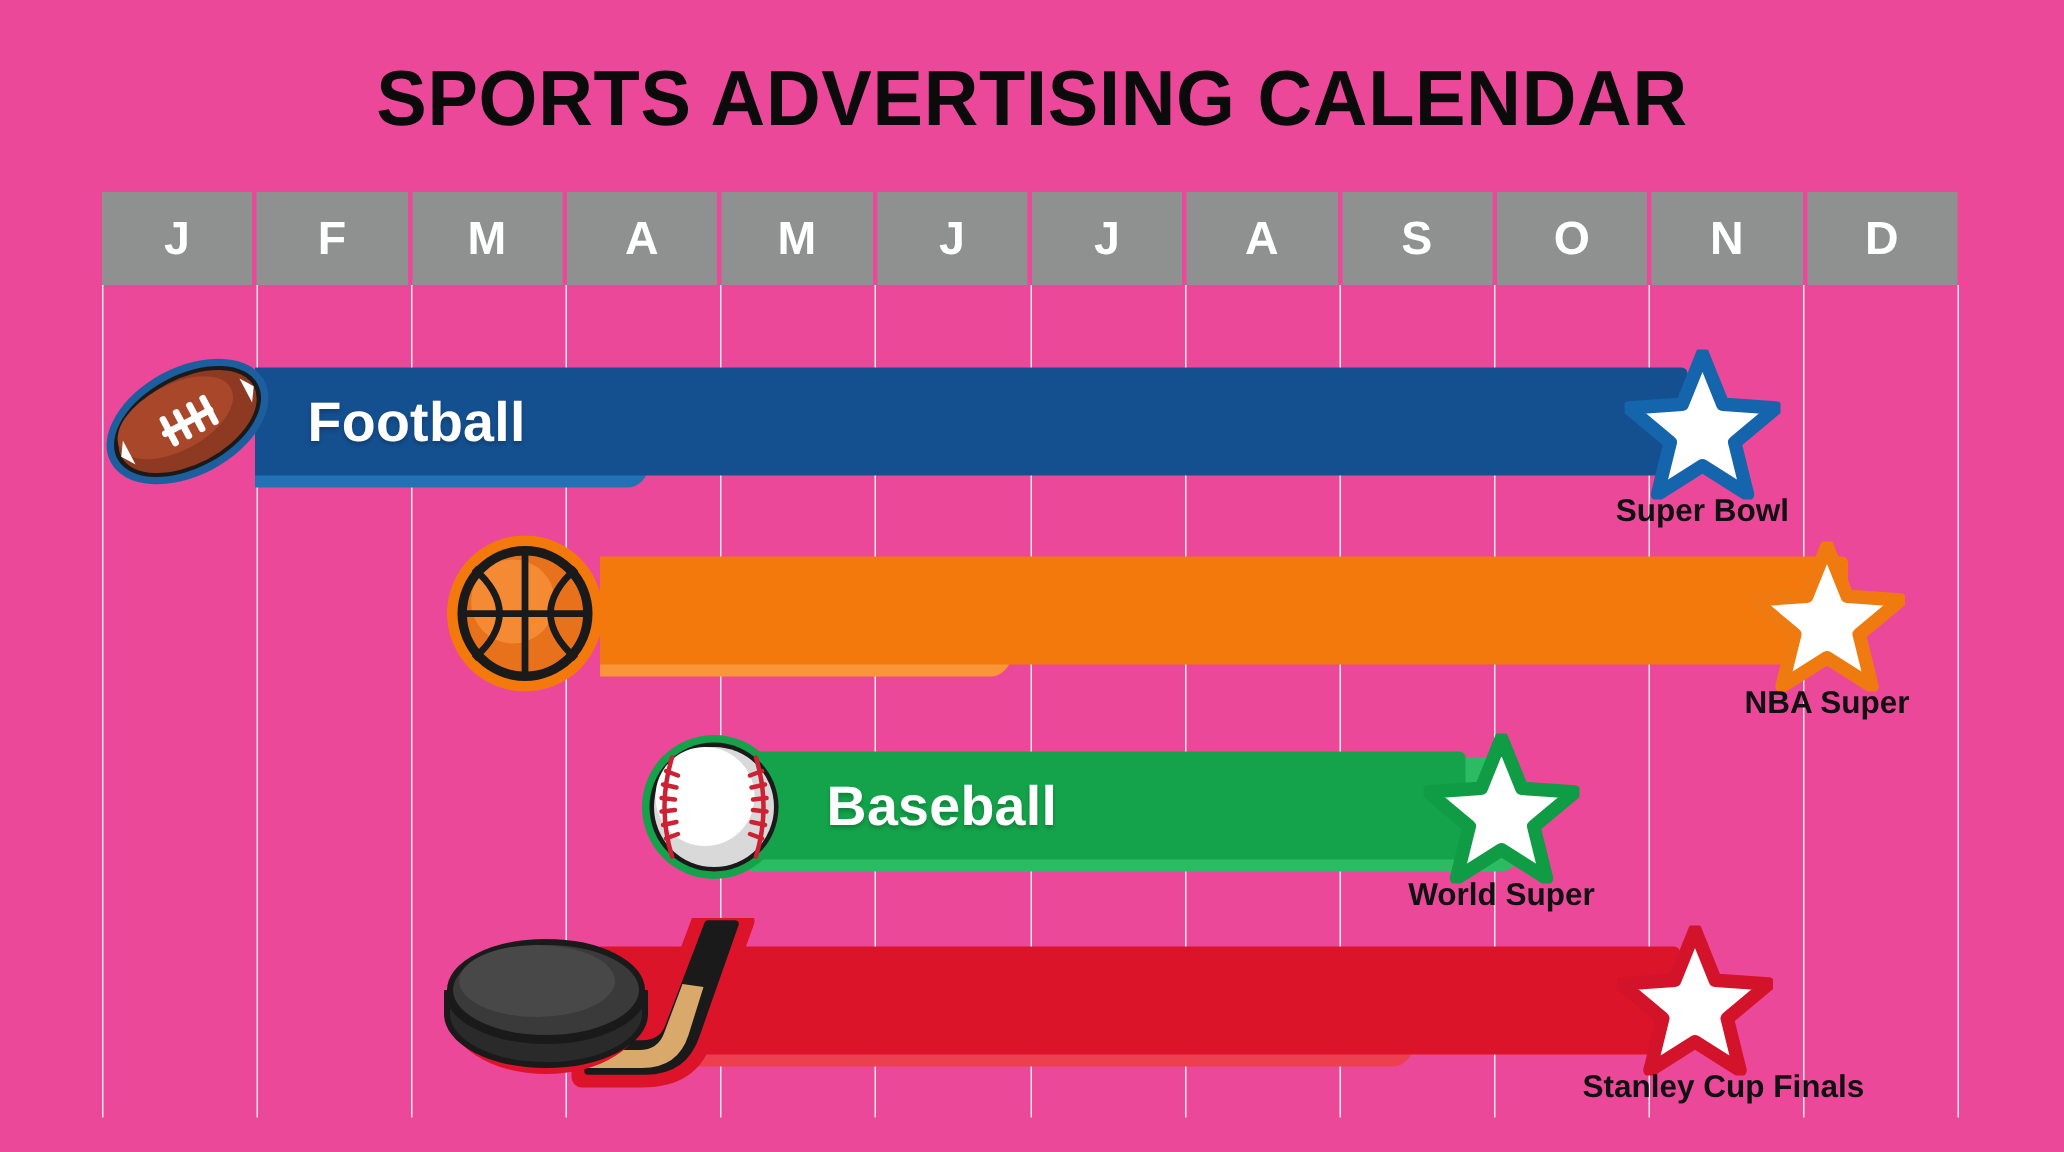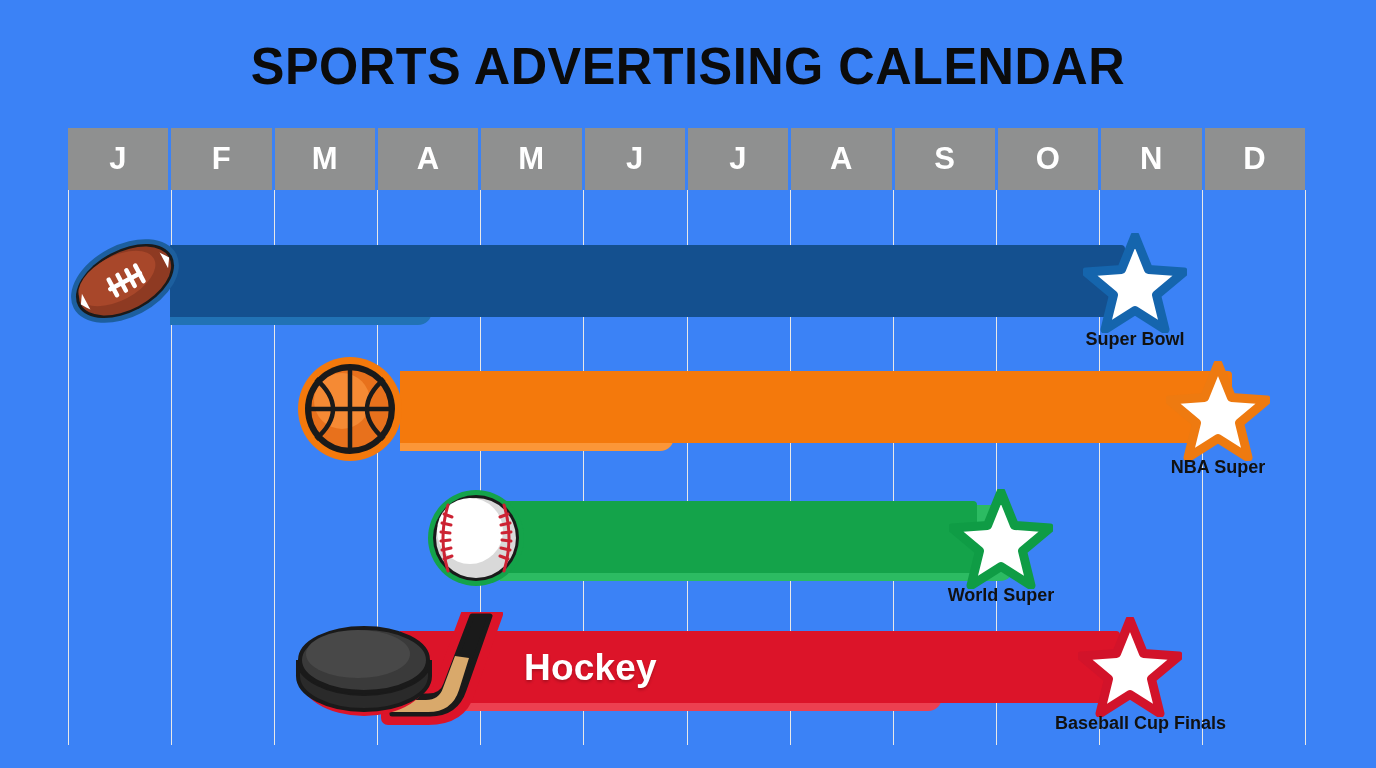--- a/index.html
+++ b/index.html
@@ -9,21 +9,21 @@
     height: 768px;
     background: #ffffff;
     font-family: "Liberation Sans", sans-serif;
     overflow: hidden;
   }
 
   #stage {
     position: relative;
     width: 1376px;
     height: 768px;
-    background: #3b82f6;
+    background: #ec4899;
   }
 
   
   #title {
     position: absolute;
     left: 0;
     top: 36px;
     width: 1376px;
     text-align: center;
     font-size: 52px;
@@ -94,21 +94,21 @@
     white-space: nowrap;
     text-shadow: 0 2px 3px rgba(0,0,0,0.22);
     letter-spacing: 0.2px;
   }
 
   .event-star {
     position: absolute;
   }
   .event-label {
     position: absolute;
-    font-size: 18px;
+    font-size: 21px;
     font-weight: 700;
     color: #111111;
     white-space: nowrap;
     text-align: center;
   }
 
   .sport-icon { position: absolute; }
 </style>
 </head>
 <body>
@@ -144,20 +144,21 @@
       <div class="gridline" style="left: 825px; background: rgb(232, 232, 232);"></div>
       <div class="gridline" style="left: 928px; background: rgb(232, 232, 232);"></div>
       <div class="gridline" style="left: 1031px; background: rgb(232, 232, 232);"></div>
       <div class="gridline" style="left: 1134px; background: rgb(232, 232, 232);"></div>
       <div class="gridline" style="left: 1237px; background: rgb(232, 232, 232);"></div>
     </div>
 
   <div class="row" style="top:0;">
     <div class="bar-shadow" style="left:170px; top:249px; width:262px; background:#2172b5;"></div>
     <div class="bar-main" style="left:170px; top:245px; width:955px; background:#14508f;"></div>
+    <div class="bar-label" style="left:205px; top:261px;">Football</div>
 
     <svg class="sport-icon" style="left:64px; top:229px;" width="122" height="105" viewBox="0 0 122 105">
       <g transform="rotate(-28 61 52)">
         <ellipse cx="61" cy="52" rx="58" ry="36" fill="#1d5f9e"></ellipse>
         <ellipse cx="61" cy="52" rx="53" ry="31" fill="#1a1a1a"></ellipse>
         <ellipse cx="61" cy="52" rx="50" ry="28.5" fill="#8e3a22"></ellipse>
         <ellipse cx="55" cy="46" rx="42" ry="22" fill="#a8472a"></ellipse>
         <path d="M11 52 q6 -9 6 -9 l0 18 q-6 -9 -6 -9 z" fill="#ffffff"></path>
         <path d="M111 52 q-6 -9 -6 -9 l0 18 q6 -9 6 -9 z" fill="#ffffff"></path>
         <rect x="42" y="50" width="38" height="4.5" rx="2" fill="#ffffff"></rect>
@@ -194,20 +195,21 @@
 
     <svg class="event-star" style="left:1166px; top:361px;" width="104" height="100" viewBox="0 0 104 100">
       <path d="M52 3 L65.5 36.5 L101 39 L73.5 62 L82 96.5 L52 77.5 L22 96.5 L30.5 62 L3 39 L38.5 36.5 Z" fill="#ffffff" stroke="#ee7a10" stroke-width="9" stroke-linejoin="round"></path>
     </svg>
     <div class="event-label" style="left:1143px; top:457px; width:150px;">NBA Super</div>
   </div>
 
   <div class="row" style="top:0;">
     <div class="bar-shadow" style="left:500px; top:505px; width:514px; background:#2cbb62;"></div>
     <div class="bar-main" style="left:500px; top:501px; width:477px; background:#14a34a;"></div>
+    <div class="bar-label" style="left:551px; top:517px;">Baseball</div>
 
     <svg class="sport-icon" style="left:426px; top:489px;" width="100" height="98" viewBox="0 0 100 98">
       <circle cx="50" cy="49" r="48" fill="#14a34a"></circle>
       <circle cx="50" cy="49" r="43" fill="#1a1a1a"></circle>
       <circle cx="50" cy="49" r="40" fill="#d9d9d9"></circle>
       <circle cx="44" cy="42" r="33" fill="#ffffff"></circle>
       <g stroke="#cc2233" stroke-width="3" fill="none" stroke-linecap="round">
         <path d="M22 16 Q12 49 22 82"></path>
         <path d="M78 16 Q88 49 78 82"></path>
         <path d="M18 25 l8 3 M16 34 l9 2 M15 43 l9 1 M15 52 l9 -1 M16 61 l9 -2 M18 70 l8 -3"></path>
@@ -217,35 +219,34 @@
 
     <svg class="event-star" style="left:949px; top:489px;" width="104" height="100" viewBox="0 0 104 100">
       <path d="M52 3 L65.5 36.5 L101 39 L73.5 62 L82 96.5 L52 77.5 L22 96.5 L30.5 62 L3 39 L38.5 36.5 Z" fill="#ffffff" stroke="#0f9c45" stroke-width="9" stroke-linejoin="round"></path>
     </svg>
     <div class="event-label" style="left:926px; top:585px; width:150px;">World Super</div>
   </div>
 
   <div class="row" style="top:0;">
     <div class="bar-shadow" style="left:400px; top:635px; width:542px; background:#ec4050;"></div>
     <div class="bar-main" style="left:400px; top:631px; width:720px; background:#dc1429;"></div>
-    <div class="bar-label" style="left:524px; top:647px;">Hockey</div>
 
     <svg class="sport-icon" style="left:292px; top:612px;" width="240" height="115" viewBox="0 0 240 115">
 
       <path d="M176 2 L150 72 Q146 86 132 86 L96 86 L96 106 L136 106 Q168 106 176 80 L204 2 Z" fill="#dc1429" stroke="#dc1429" stroke-width="14" stroke-linejoin="round"></path>
       <path d="M180 4 L154 72 Q150 84 136 84 L100 84 L100 102 L138 102 Q164 102 172 78 L198 4 Z" fill="#1a1a1a" stroke="#1a1a1a" stroke-width="5" stroke-linejoin="round"></path>
       <path d="M163 44 L151 76 Q147 88 134 88 L100 88 L100 100 L136 100 Q160 100 167 78 L177 46 Z" fill="#d9a96b"></path>
 
       <g>
         <ellipse cx="72" cy="62" rx="66" ry="42" fill="#dc1429"></ellipse>
         <path d="M6 48 a66 34 0 0 0 132 0 l0 16 a66 34 0 0 1 -132 0 z" fill="#2a2a2a" stroke="#1a1a1a" stroke-width="4"></path>
         <ellipse cx="72" cy="48" rx="64" ry="32" fill="#3a3a3a" stroke="#1a1a1a" stroke-width="4"></ellipse>
         <ellipse cx="66" cy="42" rx="52" ry="24" fill="#484848"></ellipse>
       </g>
     </svg>
 
     <svg class="event-star" style="left:1078px; top:617px;" width="104" height="100" viewBox="0 0 104 100">
       <path d="M52 3 L65.5 36.5 L101 39 L73.5 62 L82 96.5 L52 77.5 L22 96.5 L30.5 62 L3 39 L38.5 36.5 Z" fill="#ffffff" stroke="#d2132a" stroke-width="9" stroke-linejoin="round"></path>
     </svg>
-    <div class="event-label" style="left:1055px; top:713px; width:150px;">Baseball Cup Finals</div>
+    <div class="event-label" style="left:1055px; top:713px; width:150px;">Stanley Cup Finals</div>
   </div>
 
 </div>
 
 </body></html>

